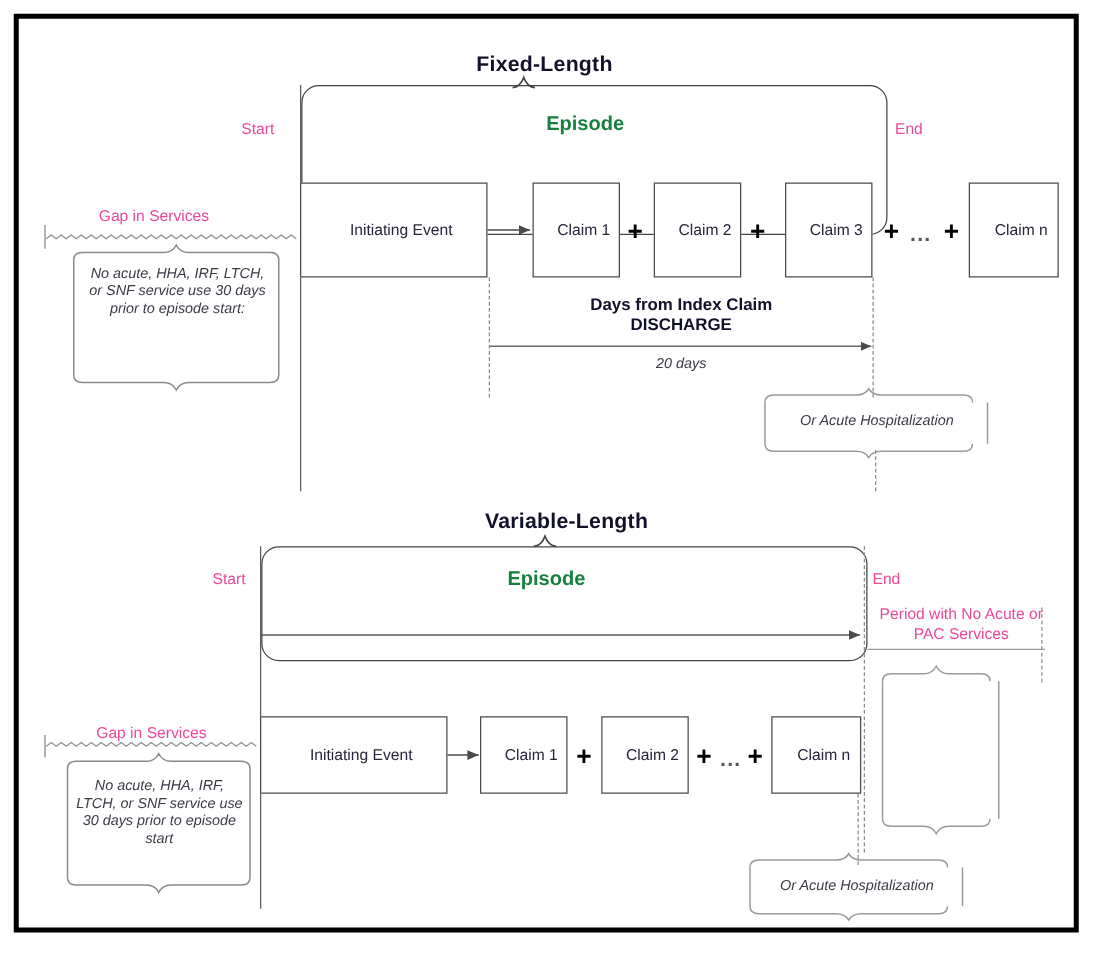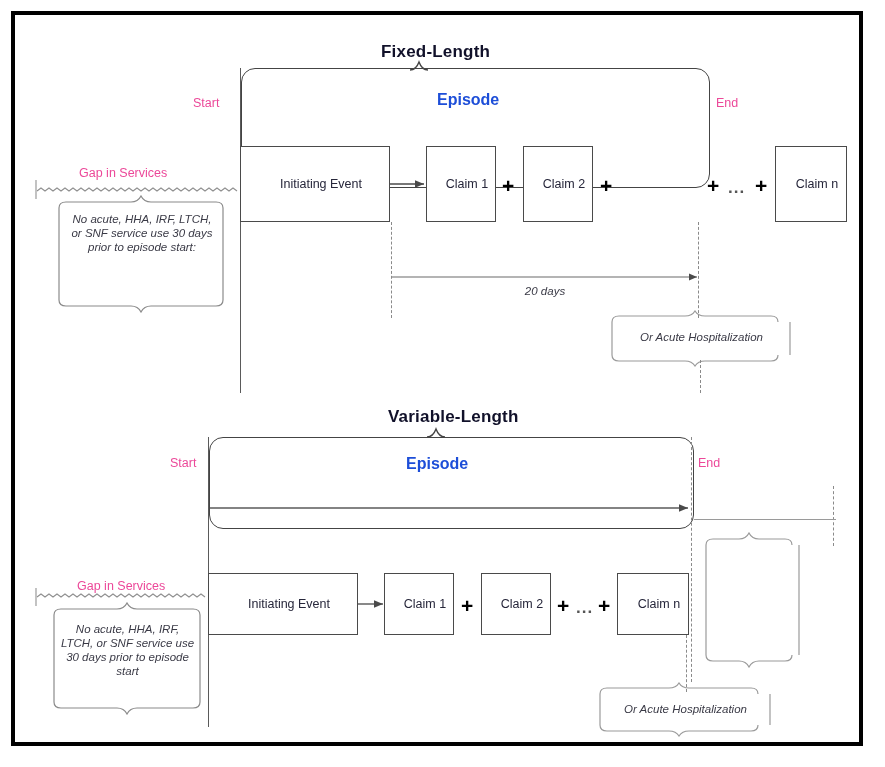--- a/index.html
+++ b/index.html
@@ -3,21 +3,21 @@
 <meta charset="utf-8">
 <style>
   html,body{margin:0;padding:0;background:#ffffff;}
   body{width:885px;height:767px;font-family:"Liberation Sans",sans-serif;}
   #stage{position:relative;width:885px;height:767px;overflow:hidden;background:#fff;}
 
   .frame{position:absolute;left:11px;top:11px;width:852px;height:735px;border:4px solid #000;box-sizing:border-box;}
 
   .lbl{position:absolute;color:#1b1b2e;white-space:nowrap;}
   .title{font-weight:bold;font-size:17px;letter-spacing:.2px;color:#11112a;margin-top:12px;}
-  .episode-title{font-weight:bold;font-size:16px;color:#1d4ed8;}
+  .episode-title{font-weight:bold;font-size:16px;color:#15803d;}
   .small{font-size:12.5px;color:#ec4899;}
   .ital{font-style:italic;font-size:11.5px;color:#3a3a46;line-height:14px;text-align:center;white-space:normal;}
   .bold-cap{font-weight:bold;font-size:13.5px;color:#11112a;text-align:center;line-height:16px;}
   .plus{font-size:21px;font-weight:bold;color:#000;line-height:1;}
   .dots{font-size:17px;font-weight:bold;color:#555;letter-spacing:1px;}
 
   .box{position:absolute;border:1.4px solid #4a4a4a;background:#fff;box-sizing:border-box;
        display:flex;align-items:center;justify-content:center;font-size:12.5px;color:#26263a;padding-left:12px;}
 
   .epbox{position:absolute;border:1.5px solid #444;border-radius:14px;background:transparent;box-sizing:border-box;}
@@ -106,44 +106,47 @@
   <div class="ital" style="position:absolute;left:67px;top:212px;width:150px;">No acute, HHA, IRF, LTCH, or SNF service use 30 days prior to episode start:</div>
 
   <div class="box" style="left:240px;top:146px;width:150px;height:76px;">Initiating Event</div>
 
   <div class="box" style="left:426px;top:146px;width:70px;height:76px;">Claim 1</div>
   <div class="lbl plus" style="left:502px;top:175px;">+</div>
 
   <div class="box" style="left:523px;top:146px;width:70px;height:76px;">Claim 2</div>
   <div class="lbl plus" style="left:600px;top:175px;">+</div>
 
+  <div class="box" style="left:628px;top:146px;width:70px;height:76px;">Claim 3</div>
   <div class="lbl plus" style="left:707px;top:175px;">+</div>
 
   <div class="lbl dots" style="left:728px;top:178px;">...</div>
   <div class="lbl plus" style="left:755px;top:175px;">+</div>
 
   <div class="box" style="left:775px;top:146px;width:72px;height:76px;">Claim n</div>
 
   <div class="vdash" style="left:391px;top:222px;height:96px;"></div>
   <div class="vdash" style="left:698px;top:222px;height:96px;"></div>
   <div class="vdash" style="left:700px;top:360px;height:33px;"></div>
 
+  <div class="bold-cap" style="position:absolute;left:430px;top:236px;width:230px;">Days from Index Claim DISCHARGE</div>
   <div class="ital" style="position:absolute;left:470px;top:284px;width:150px;">20 days</div>
 
   <div class="ital" style="position:absolute;left:620px;top:330px;width:163px;">Or Acute Hospitalization</div>
 
   <div class="lbl title" style="left:388px;top:395px;">Variable-Length</div>
 
   <div class="epbox" style="left:209px;top:437px;width:485px;height:92px;"></div>
 
   <div class="lbl episode-title" style="left:406px;top:455px;">Episode</div>
 
   <div class="lbl small" style="left:170px;top:456px;">Start</div>
   <div class="lbl small" style="left:698px;top:456px;">End</div>
 
+  <div class="lbl small" style="left:694px;top:483px;width:150px;text-align:center;white-space:normal;line-height:16px;">Period with No Acute or PAC Services</div>
 
   <div class="vline" style="left:208px;top:437px;height:290px;"></div>
 
   <div class="lbl small" style="left:77px;top:579px;">Gap in Services</div>
 
   <div class="ital" style="position:absolute;left:60px;top:622px;width:135px;">No acute, HHA, IRF, LTCH, or SNF service use 30 days prior to episode start</div>
 
   <div class="box" style="left:208px;top:573px;width:150px;height:62px;">Initiating Event</div>
 
   <div class="box" style="left:384px;top:573px;width:70px;height:62px;">Claim 1</div>

